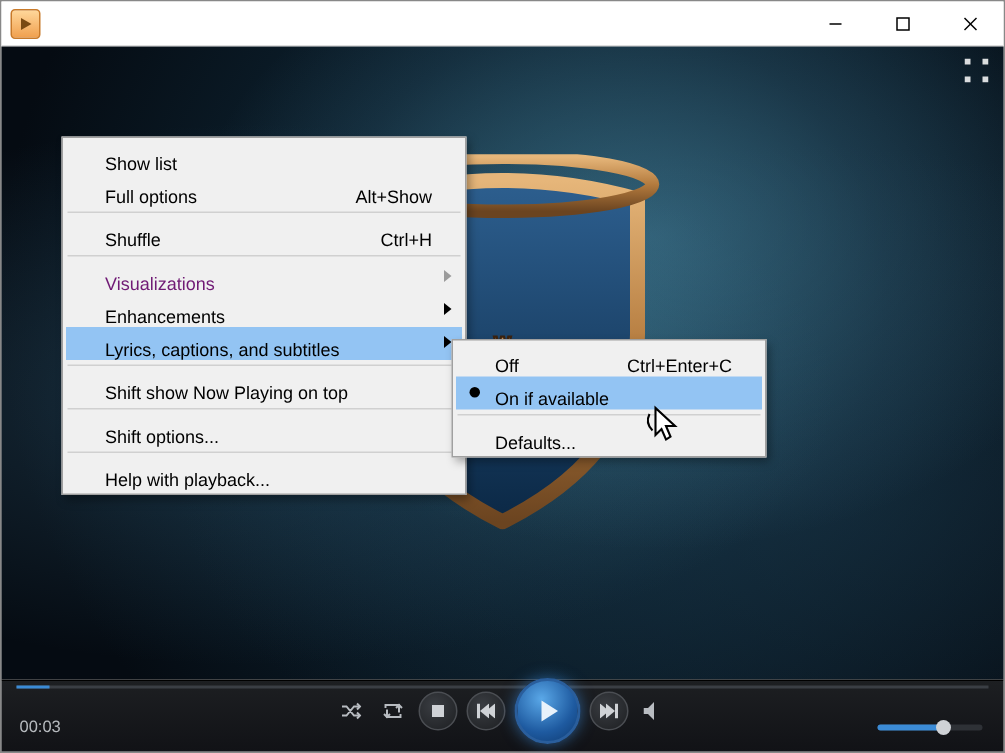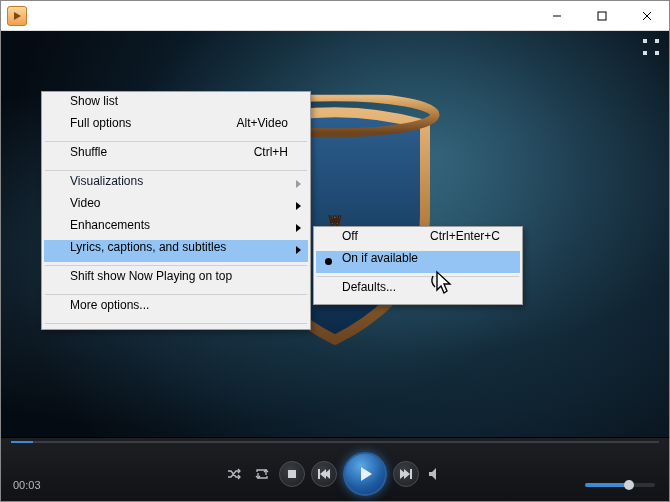--- a/index.html
+++ b/index.html
@@ -7,38 +7,38 @@
 .app{width:670px;height:502px;border:1px solid #888;display:flex;flex-direction:column;position:relative;background:#fff}
 .titlebar{height:30px;display:flex;align-items:center;background:#fff;border-bottom:1px solid #ddd}
 .app-icon{width:20px;height:20px;margin:0 6px;border:1px solid #c87a2a;border-radius:3px;display:flex;align-items:center;justify-content:center;background:linear-gradient(180deg,#ffd79a,#f0a04f)}
 .app-icon svg{display:block}
 .title-spacer{flex:1}
 .winbtn{width:45px;height:29px;display:flex;align-items:center;justify-content:center}
 .player{flex:1;position:relative;background:radial-gradient(circle at 60% 40%,#1e4a5c 0%,#0d2230 40%,#050b12 85%);overflow:hidden}
 .logo-wrap{position:absolute;left:50%;top:50%;transform:translate(-50%,-55%)}
 .switch-btn{position:absolute;top:8px;right:10px;color:#fff;opacity:.85}
 .clouds{position:absolute;inset:0;background:radial-gradient(ellipse at 65% 30%,rgba(80,140,170,.45)0%,rgba(10,25,40,0)50%),radial-gradient(ellipse at 25% 55%,rgba(60,110,140,.35)0%,rgba(10,25,40,0)55%),radial-gradient(ellipse at 80% 70%,rgba(30,60,80,.4)0%,rgba(10,25,40,0)55%)}
-.controls{height:64px;background:linear-gradient(180deg,#1d1f22,#111216);position:relative;border-top:1px solid #000}
+.controls{height:48px;background:linear-gradient(180deg,#1d1f22,#111216);position:relative;border-top:1px solid #000}
 .seek{position:absolute;left:0;right:0;top:0;height:8px}
 .seek-track{position:absolute;left:10px;right:10px;top:3px;height:2px;background:#3a3e44}
 .seek-prog{position:absolute;left:10px;top:3px;height:2px;background:#3b8bd6;width:22px}
 .time{position:absolute;left:12px;bottom:10px;color:#b5b9bd;font-size:11px}
 .centerctl{position:absolute;left:50%;bottom:5px;transform:translateX(-50%);display:flex;align-items:center;gap:6px}
 .ctlbtn{width:26px;height:26px;border-radius:50%;display:flex;align-items:center;justify-content:center;color:#cfd2d6;background:radial-gradient(circle at 40% 35%,#3a3d42,#1d1f22);border:1px solid #4b4e53}
 .ctlbtn.sm{width:22px;height:22px;background:none;border:none}
 .playbtn{width:44px;height:44px;border-radius:50%;background:radial-gradient(circle at 40% 30%,#5aa8e8,#1e5aa0 60%,#0e3a70);border:2px solid #2a5e9c;box-shadow:0 0 10px rgba(60,140,220,.6);display:flex;align-items:center;justify-content:center}
 .vol{position:absolute;right:14px;bottom:14px;display:flex;align-items:center;gap:10px}
 .vol-track{width:70px;height:4px;background:#2e3136;border-radius:2px;position:relative}
 .vol-fill{position:absolute;left:0;top:0;bottom:0;width:58%;background:#3b8bd6;border-radius:2px}
 .vol-thumb{position:absolute;left:56%;top:-3px;width:10px;height:10px;border-radius:50%;background:#cfd2d6}
 .ctx{position:absolute;background:#f0f0f0;border:1px solid #a0a0a0;box-shadow:2px 3px 6px rgba(0,0,0,.35);padding:2px}
 .ctx.main{left:40px;top:90px;width:270px}
-.ctx.sub{left:312px;top:225px;width:210px}
-.mi{height:22px;display:flex;align-items:flex-start;padding:0 20px 0 26px;color:#000;position:relative;white-space:nowrap}
-.mi.disabled{color:#0f172a}
+.ctx.sub{left:300px;top:225px;width:210px}
+.mi{height:22px;display:flex;align-items:flex-end;padding:0 20px 0 26px;color:#000;position:relative;white-space:nowrap}
+.mi.disabled{color:#701a75}
 .mi.hl{background:#93c4f3}
 .mi .sc{margin-left:auto;padding-left:30px}
 .mi .arrow{position:absolute;right:6px;top:4px}
 .sep{height:1px;background:#d0d0d0;margin:3px 1px}
 .radio-dot{position:absolute;left:9px;top:7px;width:7px;height:7px;border-radius:50%;background:#000}
 .cursor{position:absolute;left:428px;top:269px;pointer-events:none;z-index:50}
 </style>
 </head>
 <body>
 
@@ -157,61 +157,58 @@
       </div>
     </div>
   </div>
 
   <div class="ctx main">
     <div class="mi">
         <span>Show list</span>
       </div>
     <div class="mi">
         <span>Full options</span>
-        <span class="sc">Alt+Video</span>
+        <span class="sc">Alt+Show</span>
       </div>
     <div class="sep"></div>
     <div class="mi">
         <span>Shuffle</span>
         <span class="sc">Ctrl+H</span>
       </div>
     <div class="sep"></div>
     <div class="mi disabled">
         <span>Visualizations</span>
         <span class="arrow"><svg width="8" height="12">
             <polygon points="2,2 7,6 2,10" fill="#9b9b9b"></polygon>
           </svg></span>
       </div>
     <div class="mi">
-        <span>Video</span>
-        <span class="arrow"><svg width="8" height="12">
-            <polygon points="2,2 7,6 2,10" fill="#000"></polygon>
-          </svg></span>
-      </div>
-    <div class="mi">
         <span>Enhancements</span>
         <span class="arrow"><svg width="8" height="12">
             <polygon points="2,2 7,6 2,10" fill="#000"></polygon>
           </svg></span>
       </div>
     <div class="mi hl">
         <span>Lyrics, captions, and subtitles</span>
         <span class="arrow"><svg width="8" height="12">
             <polygon points="2,2 7,6 2,10" fill="#000"></polygon>
           </svg></span>
       </div>
     <div class="sep"></div>
     <div class="mi">
         <span>Shift show Now Playing on top</span>
       </div>
     <div class="sep"></div>
     <div class="mi">
-        <span>More options...</span>
-      </div>
-    <div class="sep"></div>
+        <span>Shift options...</span>
+      </div>
+    <div class="sep"></div>
+    <div class="mi">
+        <span>Help with playback...</span>
+      </div>
   </div>
 
   <div class="ctx sub">
     <div class="mi">
         <span>Off</span>
         <span class="sc">Ctrl+Enter+C</span>
       </div>
     <div class="mi hl">
         <span class="radio-dot"></span>
         <span>On if available</span>

